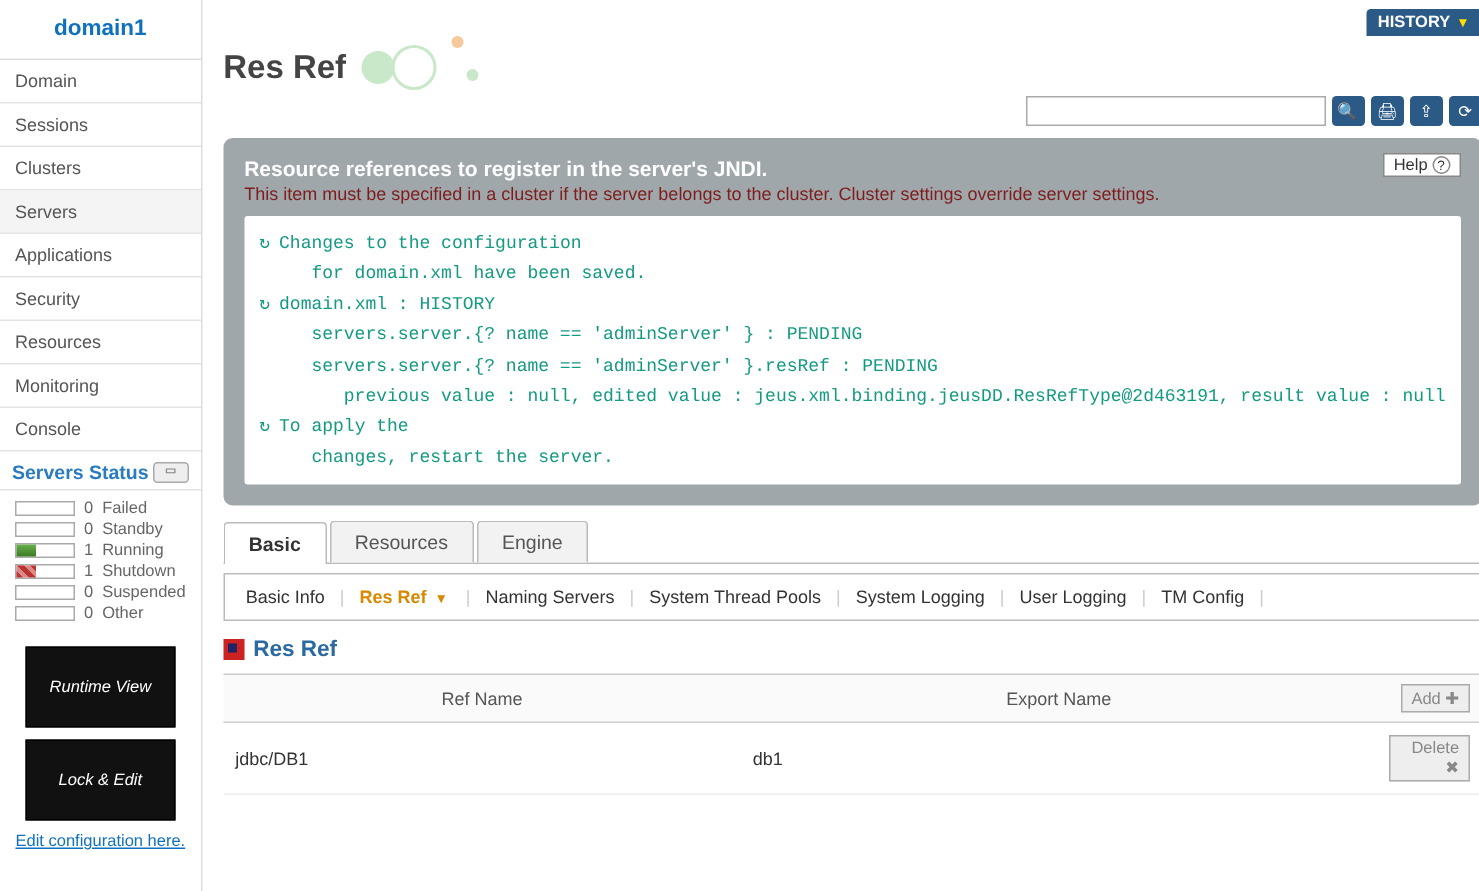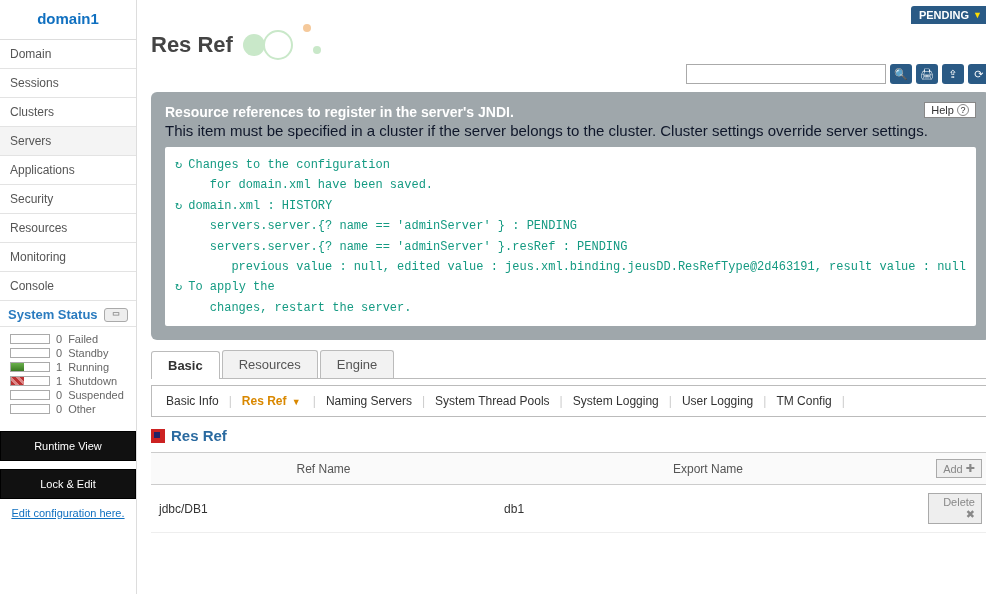--- a/index.html
+++ b/index.html
@@ -11,40 +11,40 @@
 .sb-nav { }
 .sb-nav .item { padding: 7px 10px; border-bottom: 1px solid #e3e3e3; color:#555; cursor:pointer; font-size:12px;}
 .sb-nav .item.active { background:#f4f4f4;}
 .sys-hdr { display:flex; align-items:center; justify-content:space-between; padding:6px 8px 4px; color:#2a7bbf; font-size:13px; font-weight:bold; border-bottom:1px solid #e3e3e3;}
 .sys-hdr .mini { width:24px;height:14px;border:1px solid #aaa;border-radius:3px;background:#eee;font-size:8px;text-align:center;color:#888;}
 .stats { padding:6px 10px 10px; }
 .stats .row { display:flex; align-items:center; gap:6px; margin-bottom:2px; font-size:11px; color:#666;}
 .bar { width:40px; height:10px; border:1px solid #aaa; position:relative; background:#fff;}
 .bar.green::before{content:"";position:absolute;left:0;top:0;bottom:0;width:35%;background:linear-gradient(#6ab04c,#3a7a22);}
 .bar.red::before{content:"";position:absolute;left:0;top:0;bottom:0;width:35%;background:repeating-linear-gradient(45deg,#b33,#b33 3px,#d88 3px,#d88 6px);}
-.btn-dark { background:#111; color:#fff; border:1px solid #000; padding:8px 0; width:136px; margin:4px auto; display:block; text-align:center; font-size:11px; cursor:pointer;}
+.btn-dark { background:#111; color:#fff; border:1px solid #000; padding:20px 0; width:100px; margin:4px auto; display:block; text-align:center; font-size:11px; cursor:pointer;font-style:italic;}
 .edit-link { display:block; text-align:center; color:#1070c0; text-decoration:underline; font-size:11px; margin-top:4px;}
 .main { flex:1; padding:0 10px 10px 14px; position:relative; }
 .topbar { display:flex; justify-content:flex-end; align-items:center; gap:4px; height:30px; }
 .hist { background:#2a5a85;color:#fff;font-weight:bold;font-size:11px;padding:3px 8px;border-radius:3px 3px 0 0;cursor:pointer;display:flex;align-items:center;gap:4px;}
 .hist .chev{font-size:9px;color:#fd0;}
 .title-row { display:flex; align-items:center; gap:10px; margin-bottom:4px;}
 .title-row h1 { font-size:22px; color:#444; font-weight:bold; }
 .dots { position:relative; width:120px; height:30px;}
 .dots span{position:absolute;border-radius:50%;}
 .d1{width:22px;height:22px;background:#c9e8c9;left:0;top:4px;}
 .d2{width:30px;height:30px;border:2px solid #c9e8c9;left:20px;top:0;}
 .d3{width:8px;height:8px;background:#f5c99b;left:60px;top:-6px;}
 .d4{width:8px;height:8px;background:#c9e8c9;left:70px;top:16px;}
 .search-row{display:flex;justify-content:flex-end;gap:4px;margin-bottom:8px;}
 .search-row input{width:200px;border:1px solid #aaa;padding:2px 4px;height:20px;}
 .icon-btn{width:22px;height:20px;background:#2a5a85;color:#fff;border-radius:3px;display:flex;align-items:center;justify-content:center;font-size:11px;cursor:pointer;flex-shrink:0;}
 .info-panel{background:#9fa7ab;border-radius:6px;padding:12px 14px 14px;position:relative;margin-bottom:10px;}
 .info-panel .hdr{color:#fff;font-weight:bold;font-size:14px;margin-bottom:2px;}
-.info-panel .warn{color:#0f172a;font-size:15px;margin-bottom:8px;}
+.info-panel .warn{color:#7f1d1d;font-size:12px;margin-bottom:8px;}
 .help-btn{position:absolute;top:10px;right:14px;background:#fff;border:1px solid #888;padding:1px 6px;font-size:11px;cursor:pointer;display:flex;align-items:center;gap:3px;}
 .help-btn .q{border:1px solid #888;border-radius:50%;width:12px;height:12px;display:inline-flex;align-items:center;justify-content:center;font-size:9px;}
 .log-box{background:#fff;border-radius:2px;padding:8px 10px;font-family:'Courier New',monospace;font-size:12px;color:#149a82;line-height:1.7;overflow-x:auto;}
 .log-box .ln{white-space:pre;display:flex;}
 .log-box .sym{color:#149a82;margin-right:6px;flex-shrink:0;}
 .tabs1{display:flex;border-bottom:1px solid #bbb;margin-bottom:6px;}
 .tabs1 .tab{padding:6px 16px;border:1px solid #bbb;border-bottom:none;margin-right:2px;background:#f2f2f2;cursor:pointer;font-size:13px;color:#555;border-radius:3px 3px 0 0;}
 .tabs1 .tab.active{background:#fff;font-weight:bold;color:#333;position:relative;top:1px;}
 .tabs2{border:1px solid #bbb;padding:8px 12px;margin-bottom:10px;font-size:12px;}
 .tabs2 span{color:#333;cursor:pointer;padding:0 2px;}
@@ -74,21 +74,21 @@
         <div class="item">Sessions</div>
         <div class="item">Clusters</div>
         <div class="item active">Servers</div>
         <div class="item">Applications</div>
         <div class="item">Security</div>
         <div class="item">Resources</div>
         <div class="item">Monitoring</div>
         <div class="item">Console</div>
       </nav>
     <div class="sys-hdr">
-      <span>System Status</span>
+      <span>Servers Status</span>
       <span class="mini">▭</span>
     </div>
     <div class="stats" id="stats">
         <div class="row">
           <div class="bar "></div>
           <span>0</span>
           <span>Failed</span>
         </div>
         <div class="row">
           <div class="bar "></div>
@@ -117,21 +117,21 @@
         </div>
       </div>
     <button class="btn-dark">Runtime View</button>
     <button class="btn-dark">Lock &amp; Edit</button>
     <a href="#" class="edit-link">Edit configuration here.</a>
   </aside>
 
   <main class="main">
     <div class="topbar">
       <div class="hist">
-        <span>PENDING</span>
+        <span>HISTORY</span>
         <span class="chev">▼</span>
       </div>
     </div>
     <div class="title-row">
       <h1>Res Ref</h1>
       <div class="dots">
         <span class="d1"></span>
           <span class="d2"></span>
           <span class="d3"></span>
           <span class="d4"></span>

